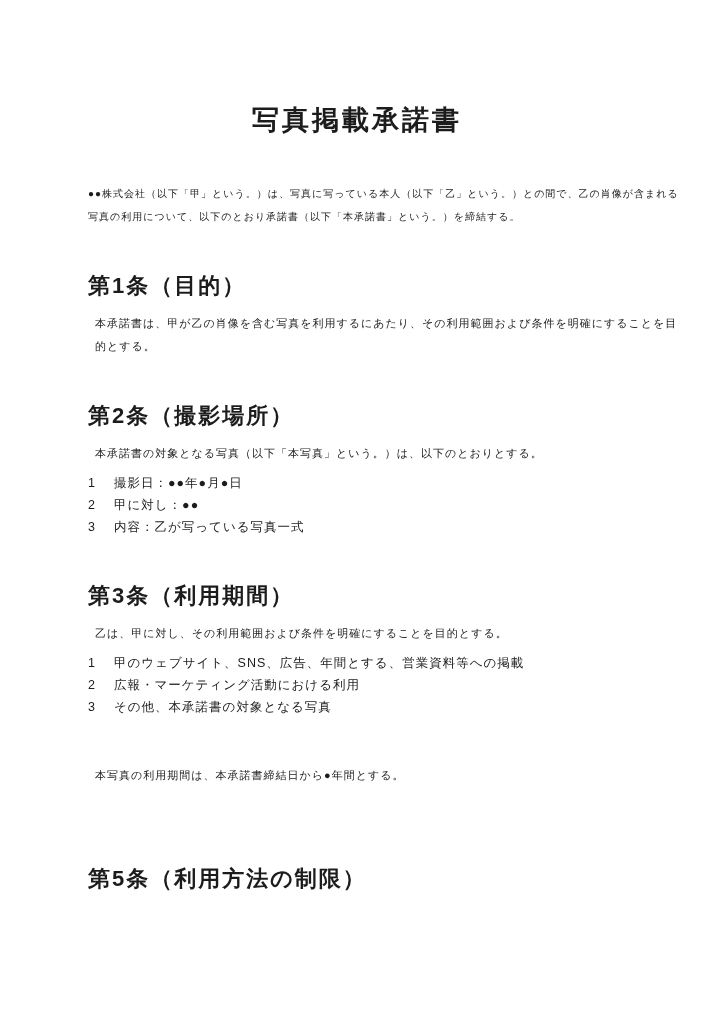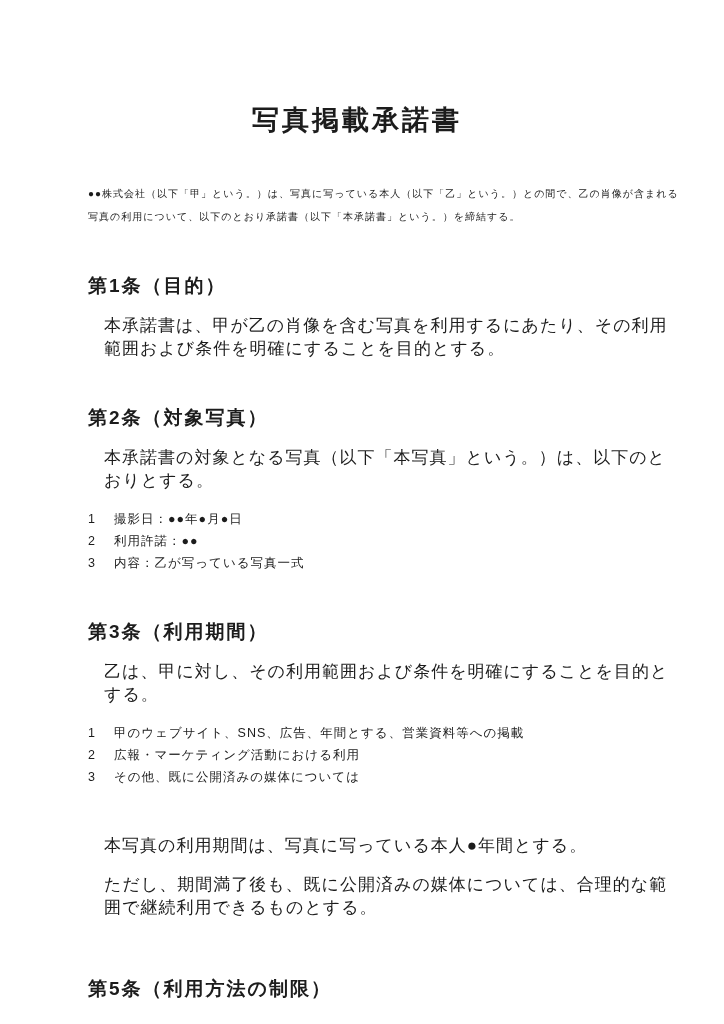--- a/index.html
+++ b/index.html
@@ -30,32 +30,32 @@
     margin: 44px 0 0 0;
     font-size: 10px;
     font-weight: 500;
     line-height: 23px;
     letter-spacing: 1px;
   }
   .article {
     margin-top: 46px;
   }
   .article.last {
-    margin-top: 58px;
+    margin-top: 80px;
   }
   .article-heading {
     margin: 0 0 14px 0;
-    font-size: 19px;
+    font-size: 22px;
     font-weight: 700;
     letter-spacing: 2px;
     line-height: 24px;
   }
   .article-body {
-    margin: 16px;
-    font-size: 17px;
+    margin: 7px;
+    font-size: 11px;
     font-weight: 500;
     line-height: 23px;
     letter-spacing: 1px;
   }
   .item-list {
     margin: 0;
     padding: 0;
     list-style: none;
   }
   .item {
@@ -81,30 +81,30 @@
   <h1 class="doc-title">写真掲載承諾書</h1>
 
   <p class="intro">●●株式会社（以下「甲」という。）は、写真に写っている本人（以下「乙」という。）との間で、乙の肖像が含まれる写真の利用について、以下のとおり承諾書（以下「本承諾書」という。）を締結する。</p>
 
   <section class="article">
     <h2 class="article-heading">第1条（目的）</h2>
     <p class="article-body">本承諾書は、甲が乙の肖像を含む写真を利用するにあたり、その利用範囲および条件を明確にすることを目的とする。</p>
   </section>
 
   <section class="article">
-    <h2 class="article-heading">第2条（対象写真）</h2>
+    <h2 class="article-heading">第2条（撮影場所）</h2>
     <p class="article-body">本承諾書の対象となる写真（以下「本写真」という。）は、以下のとおりとする。</p>
     <ul class="item-list">
       <li class="item">
         <span class="num">1</span>
         <span class="txt">撮影日：●●年●月●日</span>
       </li>
       <li class="item">
         <span class="num">2</span>
-        <span class="txt">利用許諾：●●</span>
+        <span class="txt">甲に対し：●●</span>
       </li>
       <li class="item">
         <span class="num">3</span>
         <span class="txt">内容：乙が写っている写真一式</span>
       </li>
     </ul>
   </section>
 
   <section class="article">
     <h2 class="article-heading">第3条（利用期間）</h2>
@@ -113,27 +113,26 @@
       <li class="item">
         <span class="num">1</span>
         <span class="txt">甲のウェブサイト、SNS、広告、年間とする、営業資料等への掲載</span>
       </li>
       <li class="item">
         <span class="num">2</span>
         <span class="txt">広報・マーケティング活動における利用</span>
       </li>
       <li class="item">
         <span class="num">3</span>
-        <span class="txt">その他、既に公開済みの媒体については</span>
+        <span class="txt">その他、本承諾書の対象となる写真</span>
       </li>
     </ul>
   </section>
 
   <section class="article">
-    <p class="article-body">本写真の利用期間は、写真に写っている本人●年間とする。</p>
-    <p class="article-body">ただし、期間満了後も、既に公開済みの媒体については、合理的な範囲で継続利用できるものとする。</p>
+    <p class="article-body">本写真の利用期間は、本承諾書締結日から●年間とする。</p>
   </section>
 
   <section class="article last">
     <h2 class="article-heading">第5条（利用方法の制限）</h2>
   </section>
 
 </div>
 
 </body></html>

